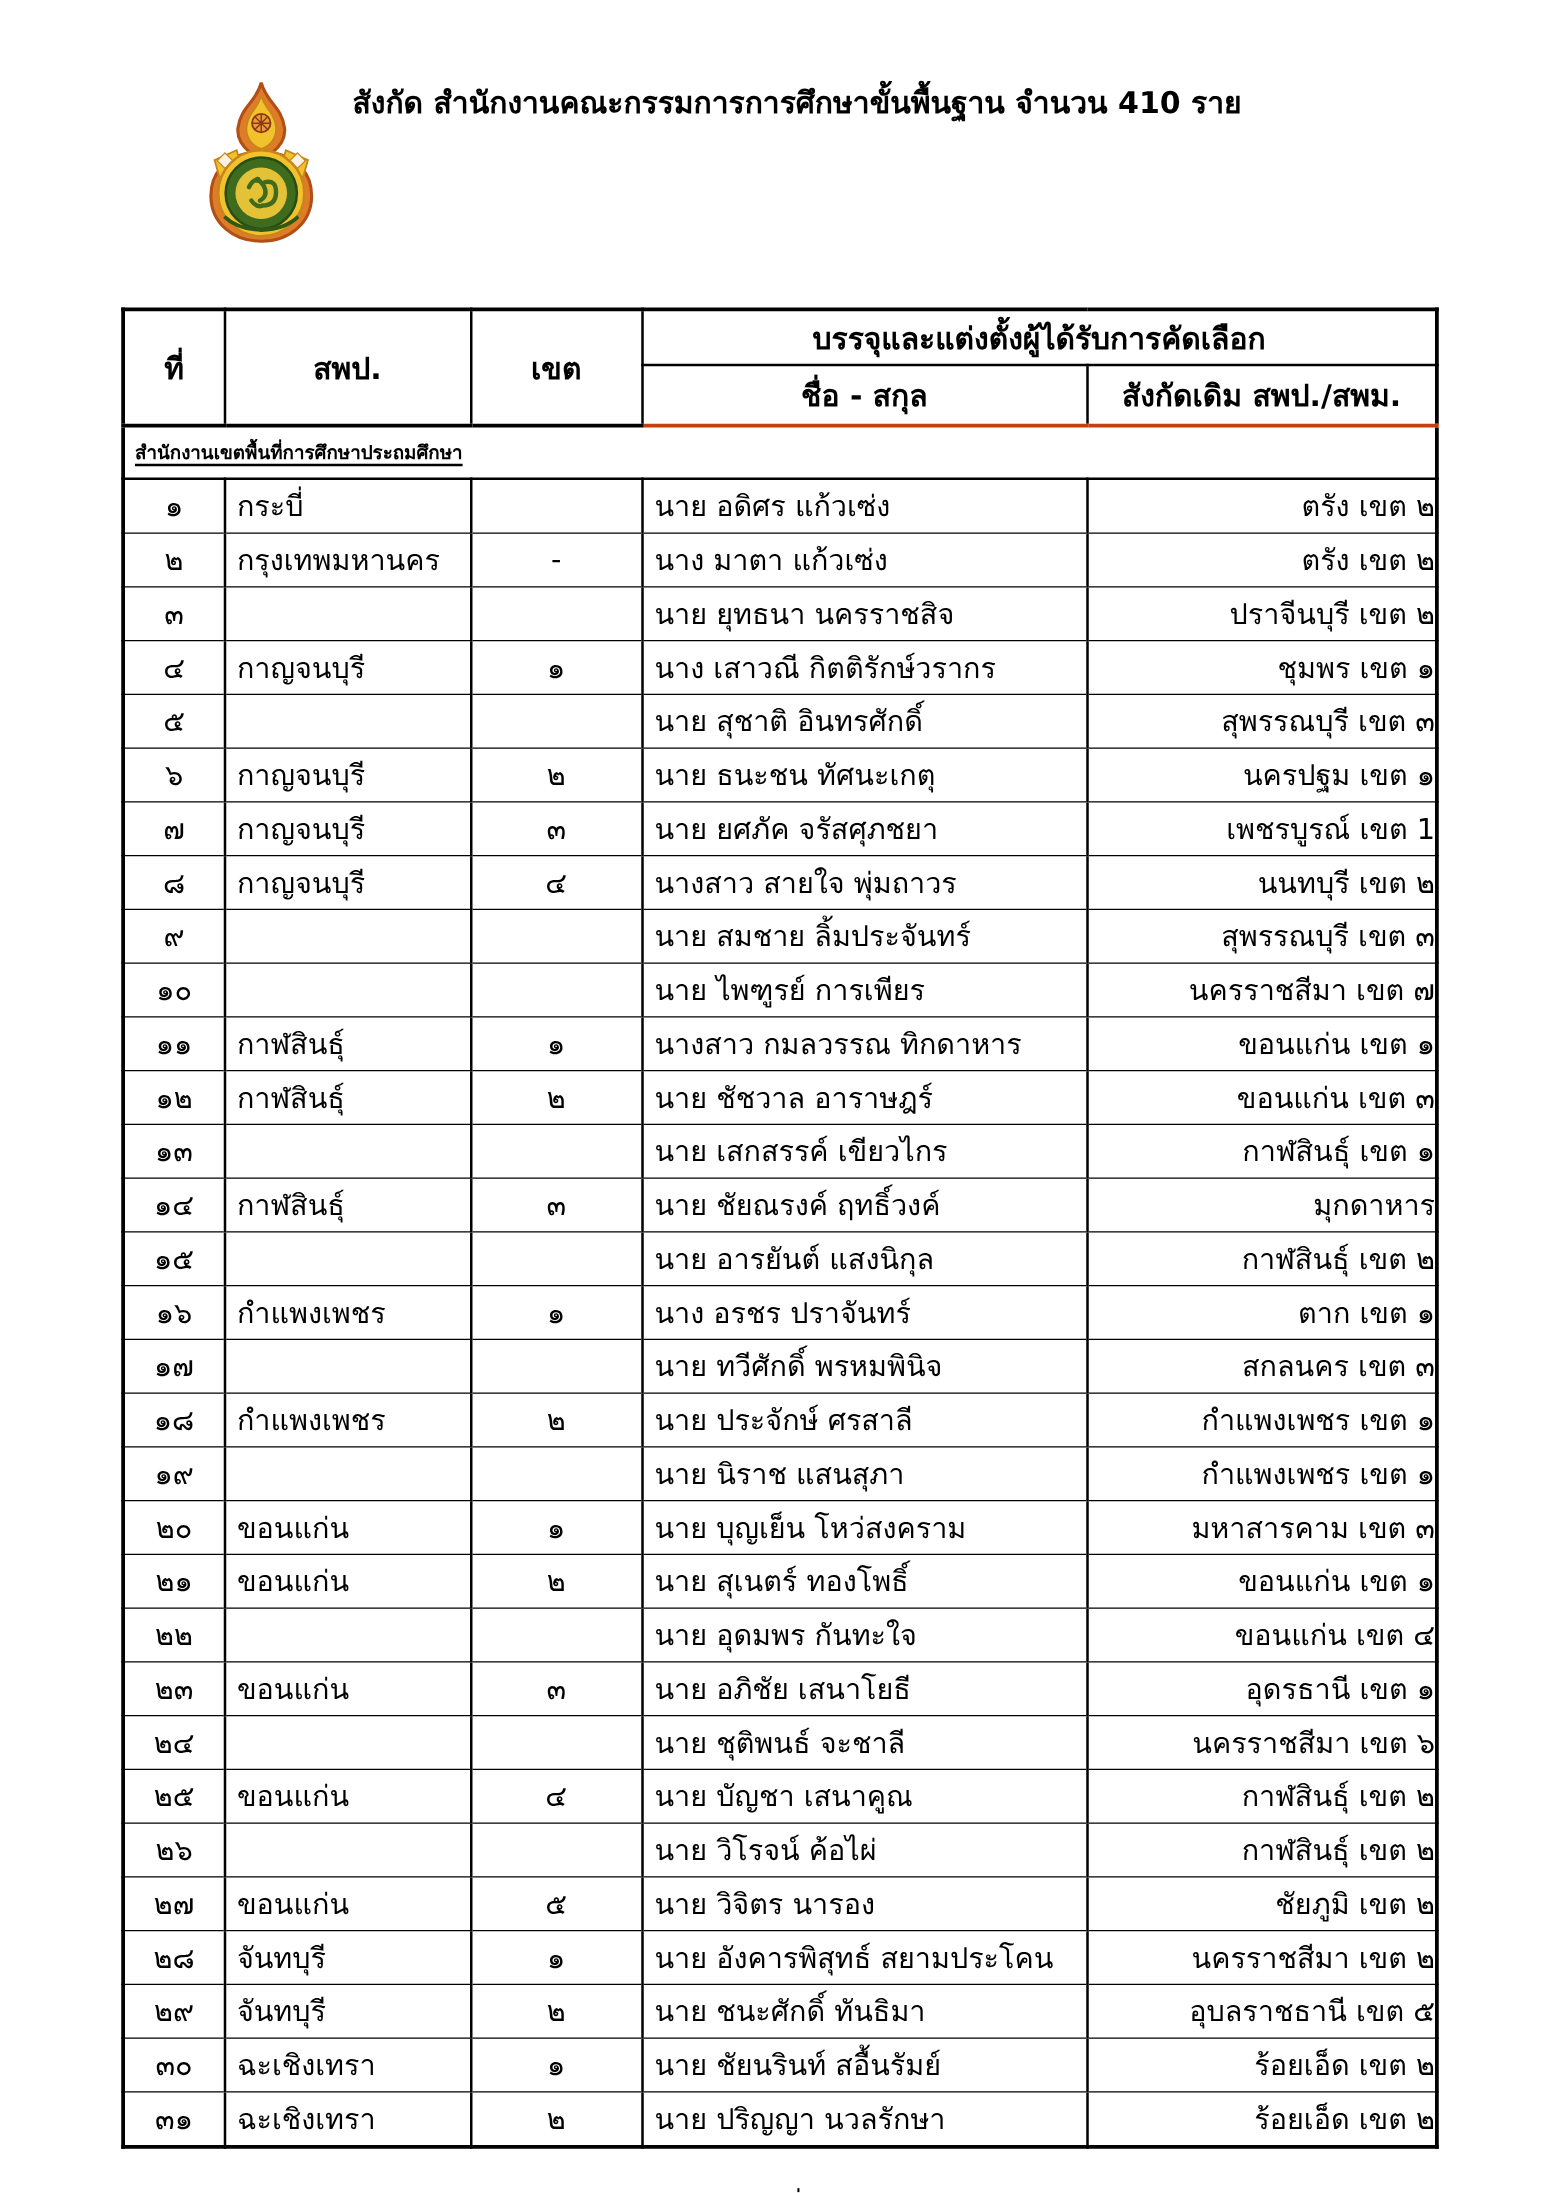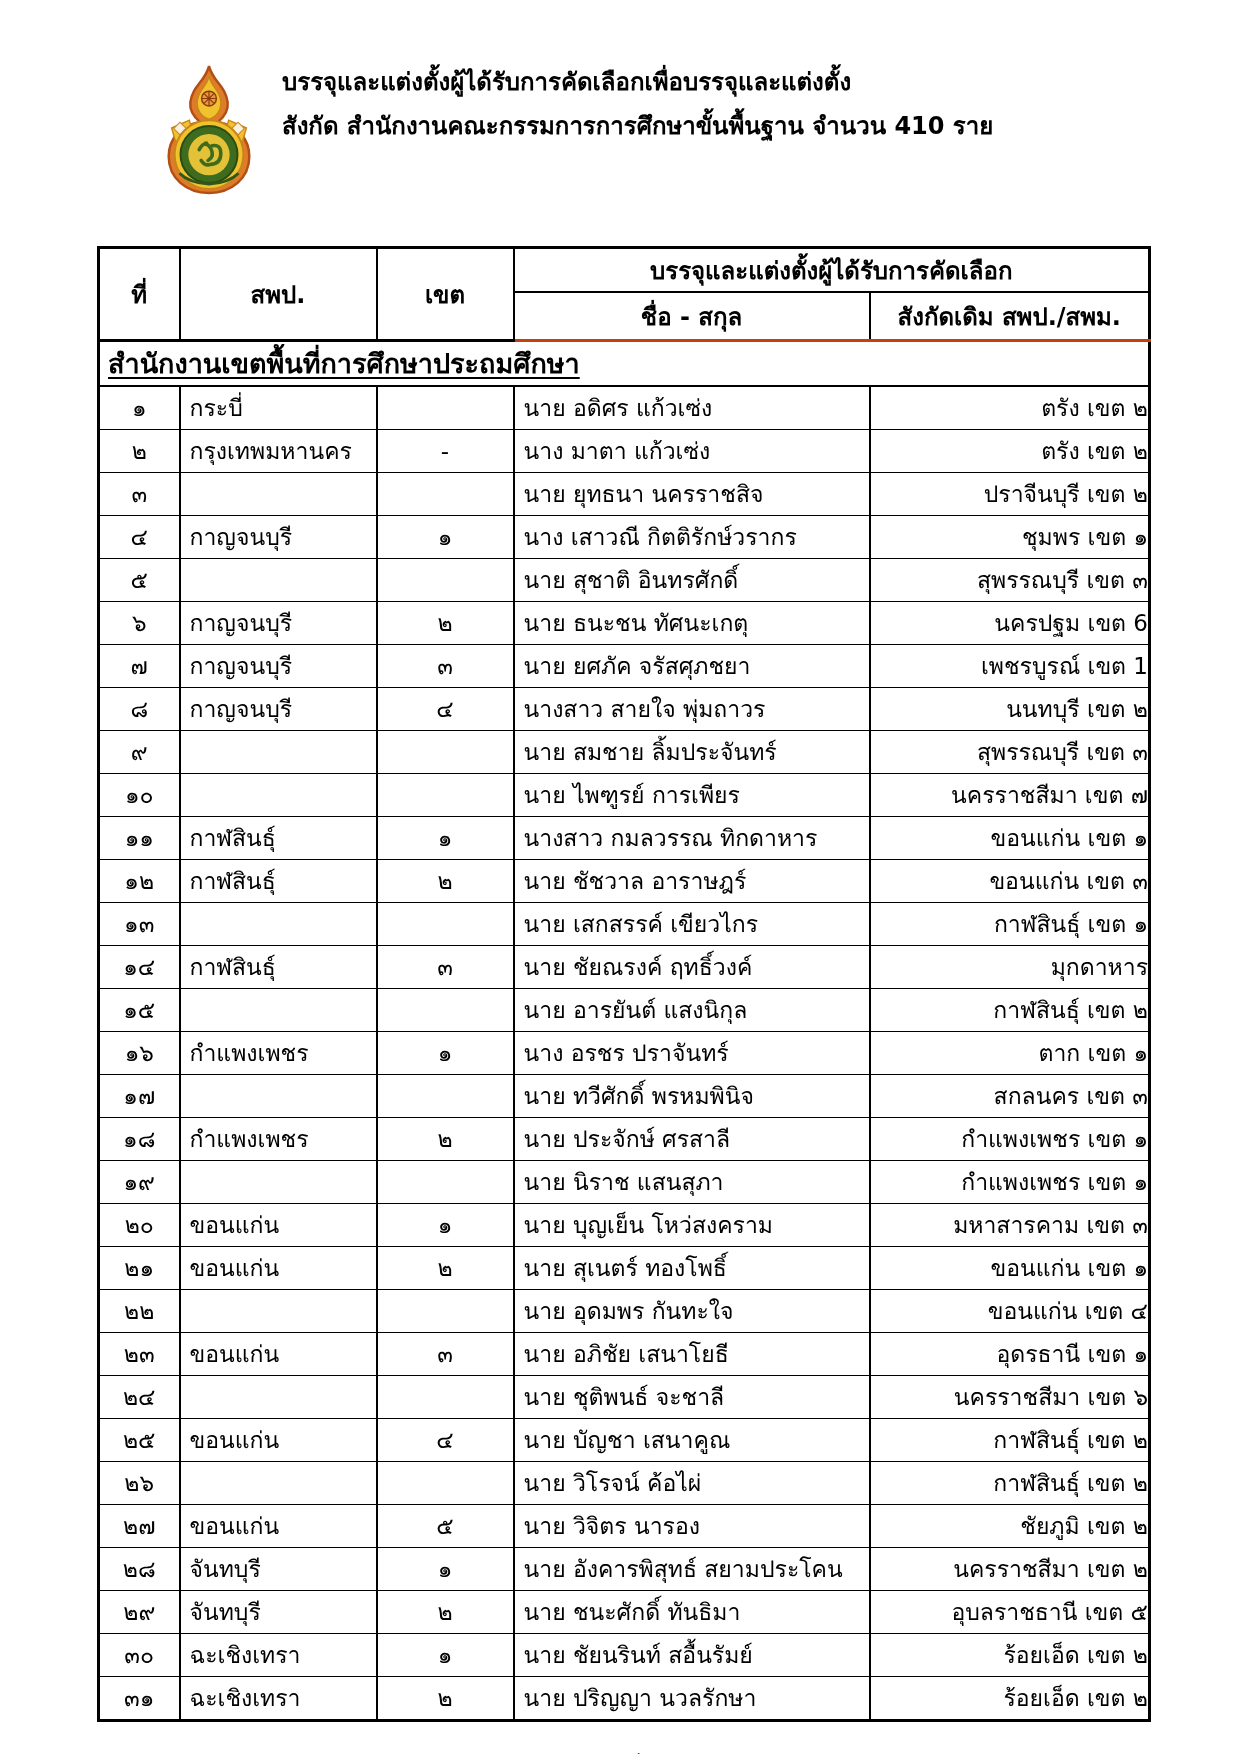--- a/index.html
+++ b/index.html
@@ -33,21 +33,21 @@
     border:2px solid #000;
     font-weight:bold; font-size:24px;
     padding:0; text-align:center;
     vertical-align:middle;
   }
   thead tr.head-top th { height:42px; }
   thead tr.head-sub th { height:46px; border-bottom:3px solid #c2410c; }
   th.rspan { border-bottom:3px solid #000; }
   tr.section-row td {
     border:2px solid #000; border-top:none;
-    height:40px; font-size:27px; font-weight:bold;
+    height:40px; font-size:15px; font-weight:bold;
     padding:0 0 0 8px; text-align:left; vertical-align:middle;
   }
   tr.section-row .section-text {
     text-decoration:underline;
     text-decoration-thickness:2px;
     text-underline-offset:4px;
   }
   tbody td {
     border:1.5px solid #000;
     border-left-width:2px; border-right-width:2px;
@@ -90,21 +90,20 @@
     <circle cx="60" cy="93" r="29" fill="#3e6b1e" stroke="#274e12" stroke-width="2"></circle>
 
     <circle cx="60" cy="93" r="21" fill="#e4c238"></circle>
 
     <path d="M50 88 q6 -11 12 -1 q4 8 -3 12 M63 84 q9 -2 9 8 q0 11 -11 11 M52 99 q4 6 10 4" fill="none" stroke="#3e6b1e" stroke-width="3.6" stroke-linecap="round"></path>
     <circle cx="57" cy="82" r="2.5" fill="#3e6b1e"></circle>
 
     <path d="M30 112 q10 10 30 11 q20 -1 30 -11" fill="none" stroke="#2f5717" stroke-width="3"></path>
   </svg>
   <div class="title-block">
-    <div class="title-line">บรรจุและแต่งตั้งผู้ได้รับการคัดเลือกเพื่อบรรจุและแต่งตั้ง</div>
     <div class="title-line">สังกัด สำนักงานคณะกรรมการการศึกษาขั้นพื้นฐาน จำนวน 410 ราย</div>
   </div>
 </div>
 
 <table class="main-table">
   <colgroup>
     <col style="width:81px">
       <col style="width:197px">
       <col style="width:137px">
       <col style="width:356px">
@@ -163,21 +162,21 @@
     <td class="c-office"></td>
     <td class="c-district"></td>
     <td class="c-name">นาย สุชาติ อินทรศักดิ์</td>
     <td class="c-former">สุพรรณบุรี เขต ๓</td>
   </tr>
       <tr>
     <td class="c-no">๖</td>
     <td class="c-office">กาญจนบุรี</td>
     <td class="c-district">๒</td>
     <td class="c-name">นาย ธนะชน ทัศนะเกตุ</td>
-    <td class="c-former">นครปฐม เขต 6</td>
+    <td class="c-former">นครปฐม เขต ๑</td>
   </tr>
       <tr>
     <td class="c-no">๗</td>
     <td class="c-office">กาญจนบุรี</td>
     <td class="c-district">๓</td>
     <td class="c-name">นาย ยศภัค จรัสศุภชยา</td>
     <td class="c-former">เพชรบูรณ์ เขต 1</td>
   </tr>
       <tr>
     <td class="c-no">๘</td>

